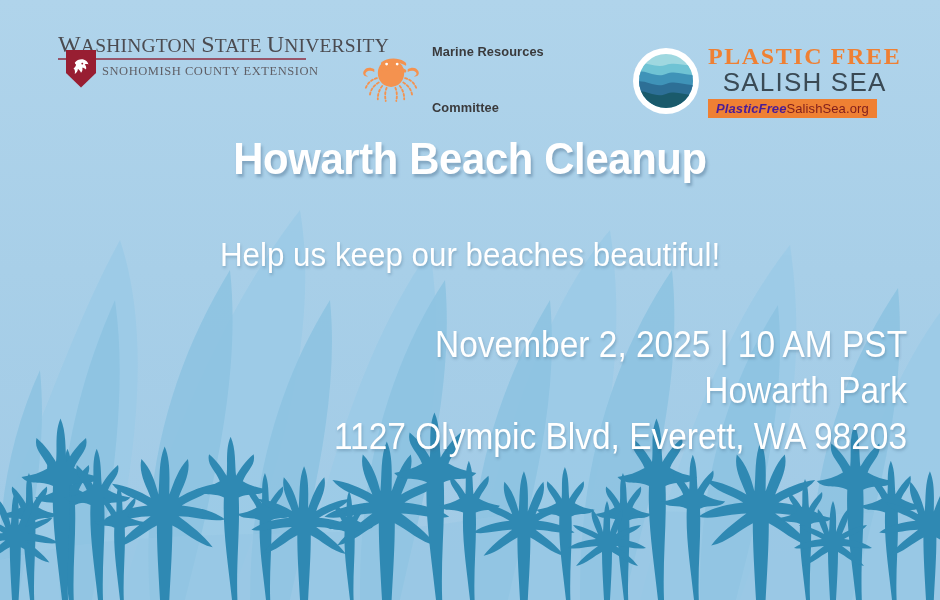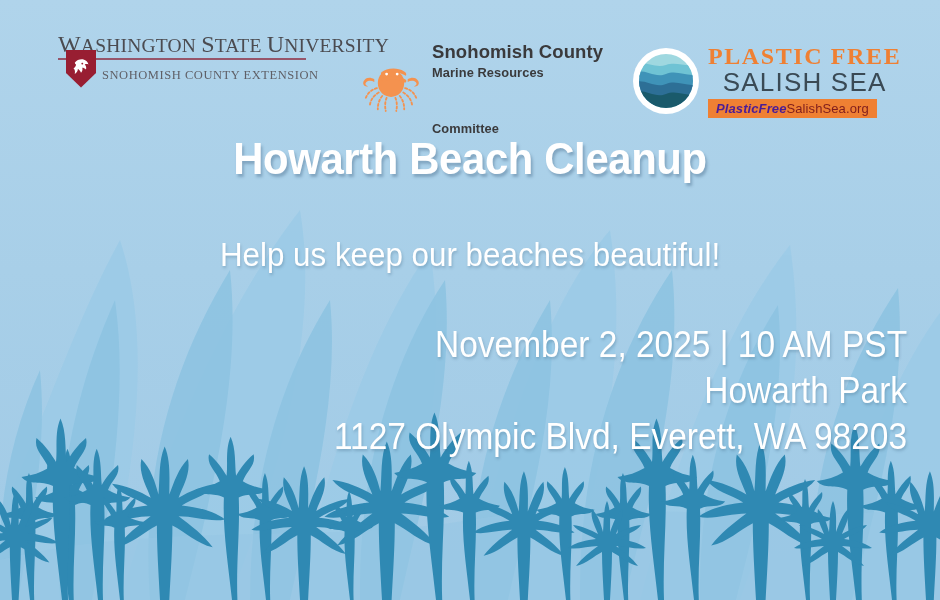--- a/index.html
+++ b/index.html
@@ -22,21 +22,21 @@
 
   
   .wsu{position:absolute;left:58px;top:12px;width:262px;}
   .wsu-name{
     font-family:"Liberation Serif", serif;
     font-size:19.5px;letter-spacing:.2px;color:#4b4b50;
     white-space:nowrap;line-height:1;
   }
   .wsu-name .big{font-size:24px;}
   .wsu-rule{height:1.5px;background:#8d2b3f;margin:2px 0 0 0;width:248px;opacity:.75;}
-  .wsu-sub-row{display:flex;align-items:center;margin-top:-10px;}
+  .wsu-sub-row{display:flex;align-items:flex-start;margin-top:-10px;}
   .wsu-shield{
     position:relative;width:30px;height:38px;flex:0 0 30px;margin-left:8px;
     background:#981e32;
     clip-path:polygon(0 0,100% 0,100% 62%,50% 100%,0 62%);
     display:flex;align-items:center;justify-content:center;
     box-shadow:0 1px 1px rgba(0,0,0,.18);
   }
   .wsu-cougar{width:20px;height:20px;margin-top:-3px;}
   .wsu-ext{
     font-family:"Liberation Serif", serif;
@@ -286,21 +286,20 @@
           <path d="M49,37 C55,41 58,45 59,51"></path>
           <path d="M45,41 C49,46 50,51 50,56"></path>
           <path d="M40,43 C42,48 42,53 41,58"></path>
         </g>
         <g fill="#ffffff">
           <circle cx="30" cy="16" r="1.6"></circle>
           <circle cx="42" cy="16" r="1.6"></circle>
         </g>
       </svg>
       <div class="mrc-text">
-        <div class="mrc-title">Snohomish County</div>
         <div class="mrc-l2">Marine Resources</div>
         <div class="mrc-l3">Committee</div>
       </div>
     </div>
 
     <div class="pfss">
       <svg class="pfss-circle" viewBox="0 0 68 68">
         <circle cx="34" cy="34" r="33" fill="#ffffff"></circle>
         <clipPath id="cc">
             <circle cx="34" cy="34" r="27"></circle>

